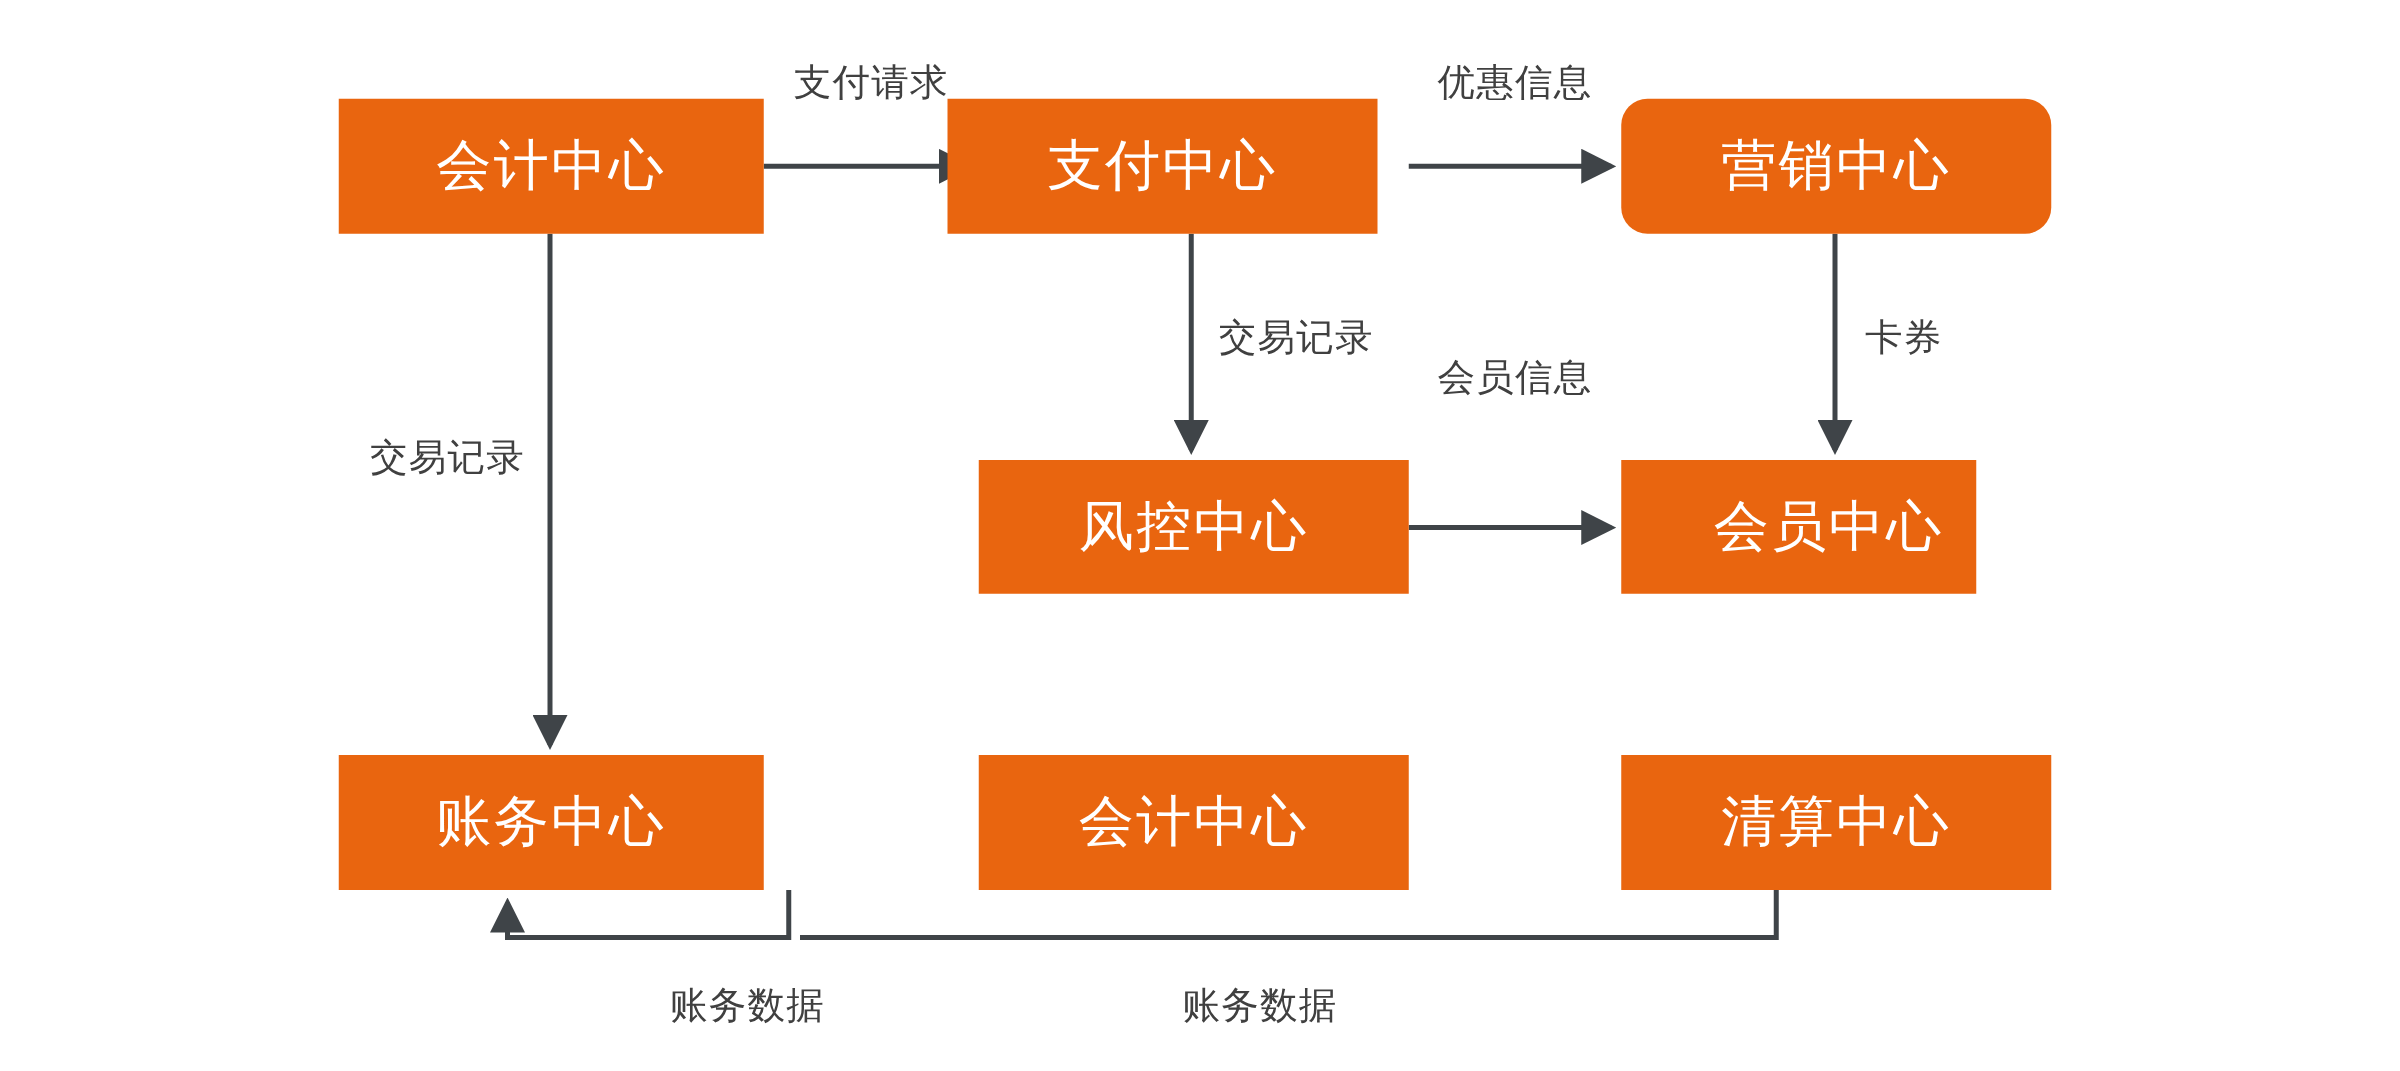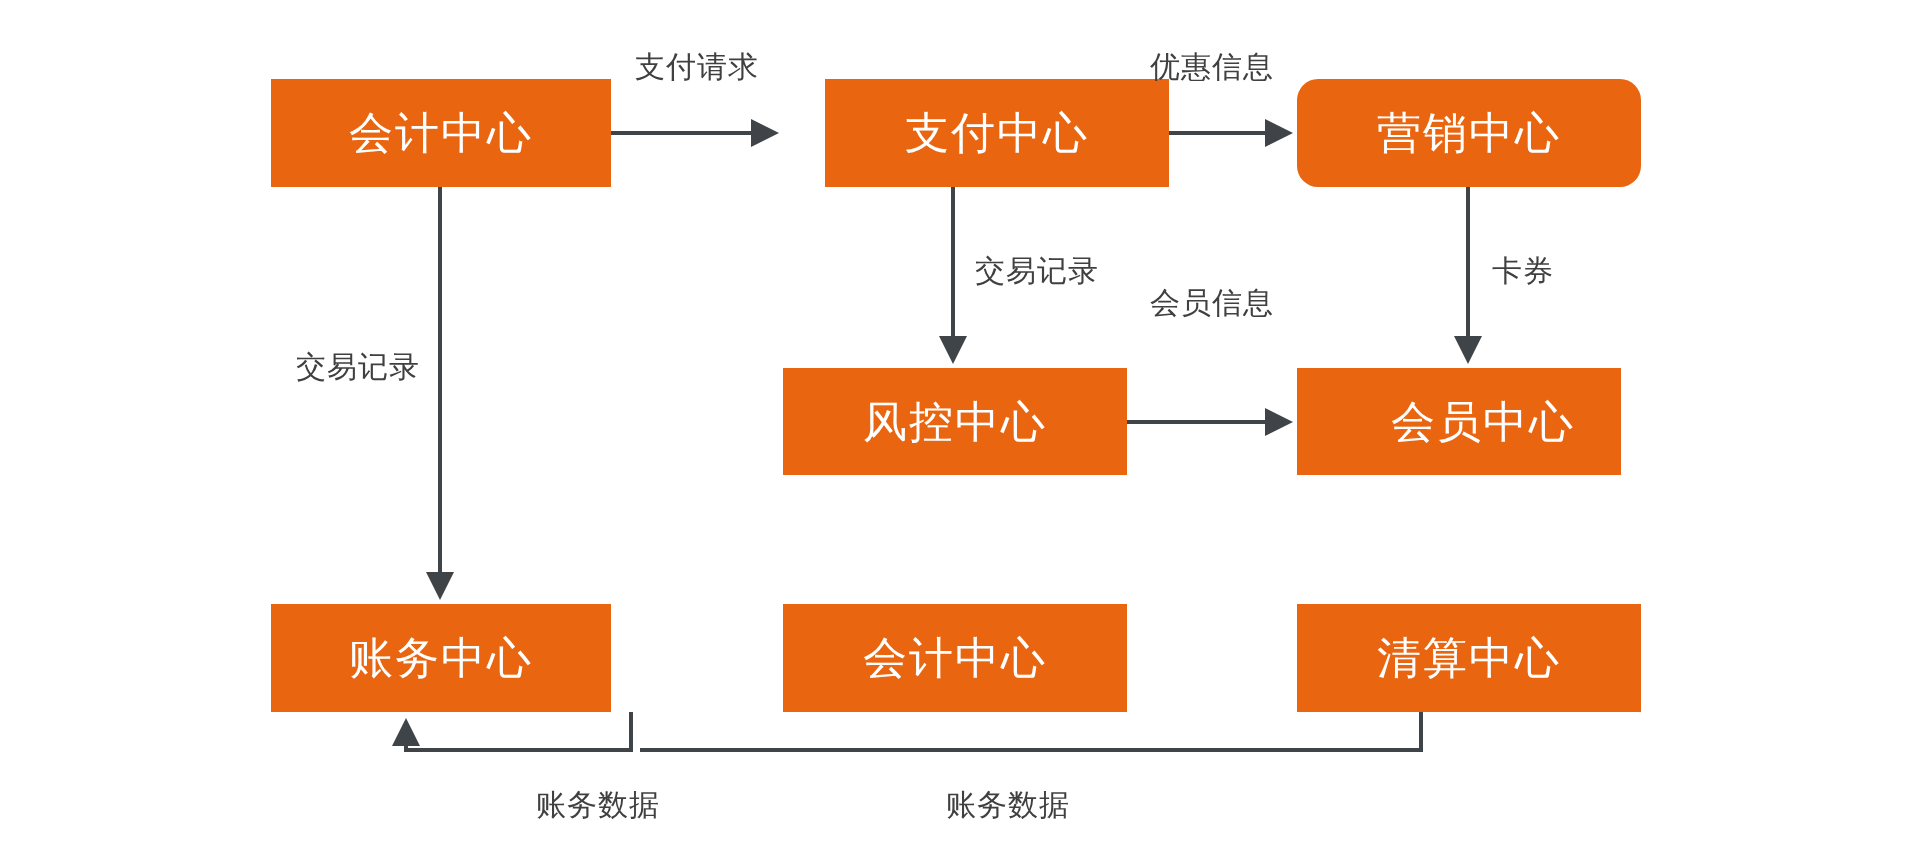--- a/index.html
+++ b/index.html
@@ -79,33 +79,33 @@
 
     <path d="M 631 712 L 631 750 L 406 750 L 406 722" fill="none" stroke="#3F4448" stroke-width="4" marker-end="url(#arrowhead)"></path>
 
     <path d="M 1421 712 L 1421 750 L 640 750" fill="none" stroke="#3F4448" stroke-width="4"></path>
   </svg>
 
   <div class="node" style="left:271px; top:79px; width:340px; height:108px;">
     <span>会计中心</span>
   </div>
 
-  <div class="node" style="left:825px; top:79px; width:344px; height:108px;">
+  <div class="node" style="left:758px; top:79px; width:344px; height:108px;">
     <span>支付中心</span>
   </div>
 
   <div class="node" style="left:1297px; top:79px; width:344px; height:108px;border-radius:21px;">
     <span>营销中心</span>
   </div>
 
   <div class="node" style="left:783px; top:368px; width:344px; height:107px;">
     <span>风控中心</span>
   </div>
 
-  <div class="node" style="left:1297px; top:368px; width:324px; height:107px;padding-left:48px;">
+  <div class="node" style="left:1297px; top:368px; width:284px; height:107px;padding-left:48px;">
     <span>会员中心</span>
   </div>
 
   <div class="node" style="left:783px; top:604px; width:344px; height:108px;">
     <span>会计中心</span>
   </div>
 
   <div class="node" style="left:271px; top:604px; width:340px; height:108px;">
     <span>账务中心</span>
   </div>

